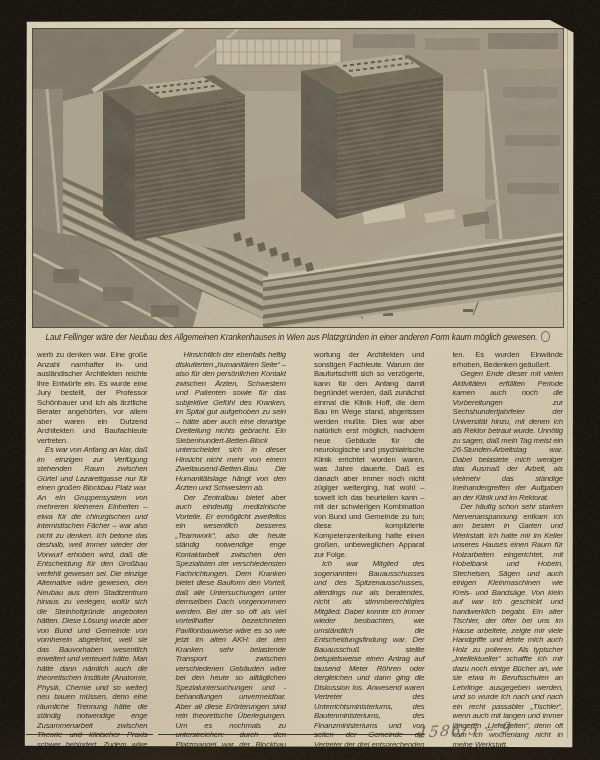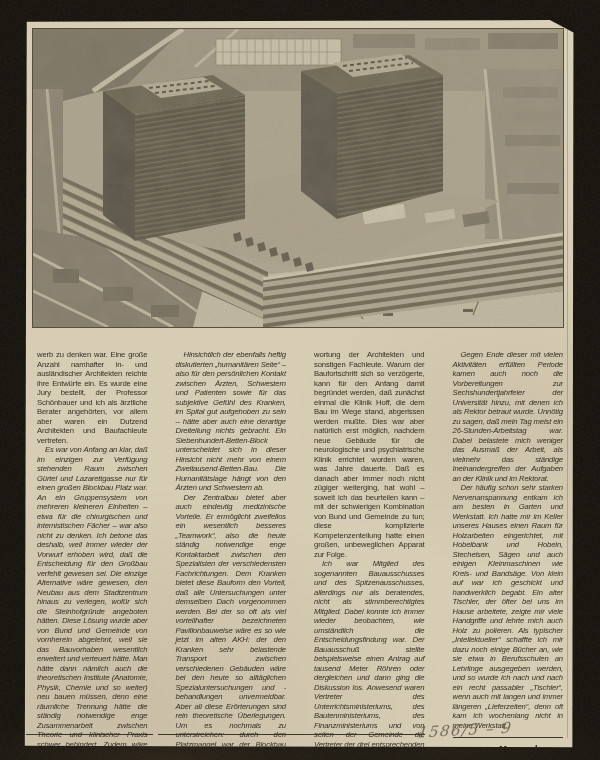--- a/index.html
+++ b/index.html
@@ -192,36 +192,40 @@
         <line x1="310" y1="37" x2="374" y2="29" stroke="#3e3a30" stroke-width="2" stroke-dasharray="4 3"></line>
         <line x1="316" y1="42" x2="380" y2="34" stroke="#3e3a30" stroke-width="2" stroke-dasharray="4 3"></line>
       </g>
 
       <rect width="530" height="298" filter="url(#fBlotch)" opacity="0.32"></rect>
       <rect width="530" height="298" filter="url(#fGrain)" opacity="0.42"></rect>
       <rect width="530" height="298" fill="#d7cdb4" opacity="0.16"></rect>
     </svg>
   </div>
 
+  <div class="caption">
+    <span>Laut Fellinger wäre der Neubau des Allgemeinen Krankenhauses in Wien aus Platzgründen in einer anderen Form kaum möglich gewesen.</span><span class="circle-mark"></span>
+  </div>
 
   <div class="columns">
     <div class="col">
       <p class="p">werb zu denken war. Eine große Anzahl namhafter in- und ausländischer Architekten reichte ihre Entwürfe ein. Es wurde eine Jury bestellt, der Professor Schönbauer und ich als ärztliche Berater angehörten, vor allem aber waren ein Dutzend Architekten und Baufachleute vertreten.</p>
       <p class="indent">Es war von Anfang an klar, daß im einzigen zur Verfügung stehenden Raum zwischen Gürtel und Lazarettgasse nur für einen großen Blockbau Platz war. An ein Gruppensystem von mehreren kleineren Einheiten – etwa für die chirurgischen und internistischen Fächer – war also nicht zu denken. Ich betone das deshalb, weil immer wieder der Vorwurf erhoben wird, daß die Entscheidung für den Großbau verfehlt gewesen sei. Die einzige Alternative wäre gewesen, den Neubau aus dem Stadtzentrum hinaus zu verlegen, wofür sich die Steinhofgründe angeboten hätten. Diese Lösung wurde aber von Bund und Gemeinde von vornherein abgelehnt, weil sie das Bauvorhaben wesentlich erweitert und verteuert hätte. Man hätte dann nämlich auch die theoretischen Institute (Anatomie, Physik, Chemie und so weiter) neu bauen müssen, denn eine räumliche Trennung hätte die ständig notwendige enge Zusammenarbeit zwischen Theorie und klinischer Praxis schwer behindert. Zudem wäre wohl der Bau einer neuen Schnellbahnlinie notwendig geworden.</p>
     </div>
     <div class="col">
       <p class="indent">Hinsichtlich der ebenfalls heftig diskutierten „humanitären Seite“ – also für den persönlichen Kontakt zwischen Ärzten, Schwestern und Patienten sowie für das subjektive Gefühl des Kranken, im Spital gut aufgehoben zu sein – hätte aber auch eine derartige Dreiteilung nichts gebracht. Ein Siebenhundert-Betten-Block unterscheidet sich in dieser Hinsicht nicht mehr von einem Zweitausend-Betten-Bau. Die Humanitätslage hängt von den Ärzten und Schwestern ab.</p>
       <p class="indent">Der Zentralbau bietet aber auch eindeutig medizinische Vorteile. Er ermöglicht zweifellos ein wesentlich besseres „Teamwork“, also die heute ständig notwendige enge Kontaktarbeit zwischen den Spezialisten der verschiedensten Fachrichtungen. Dem Kranken bietet diese Bauform den Vorteil, daß alle Untersuchungen unter demselben Dach vorgenommen werden. Bei der so oft als viel vorteilhafter bezeichneten Pavillonbauweise wäre es so wie jetzt im alten AKH: der den Kranken sehr belastende Transport zwischen verschiedenen Gebäuden wäre bei den heute so alltäglichen Spezialuntersuchungen und -behandlungen unvermeidbar. Aber all diese Erörterungen sind rein theoretische Überlegungen. Um es nochmals zu unterstreichen: durch den Platzmangel war der Blockbau unausweichlich vorgegeben.</p>
       <p class="indent">Was mit dem AKH-Neubau weiter geschah, lag nicht mehr in unseren Händen, sondern in der Verant-</p>
     </div>
     <div class="col">
       <p class="p">wortung der Architekten und sonstigen Fachleute. Warum der Baufortschritt sich so verzögerte, kann für den Anfang damit begründet werden, daß zunächst einmal die Klinik Hoff, die dem Bau im Wege stand, abgerissen werden mußte. Dies war aber natürlich erst möglich, nachdem neue Gebäude für die neurologische und psychiatrische Klinik errichtet worden waren, was Jahre dauerte. Daß es danach aber immer noch nicht zügiger weiterging, hat wohl – soweit ich das beurteilen kann – mit der schwierigen Kombination von Bund und Gemeinde zu tun; diese komplizierte Kompetenzenteilung hatte einen großen, unbeweglichen Apparat zur Folge.</p>
       <p class="indent">Ich war Mitglied des sogenannten Bauausschusses und des Spitzenausschusses, allerdings nur als beratendes, nicht als stimmberechtigtes Mitglied. Dabei konnte ich immer wieder beobachten, wie umständlich die Entscheidungsfindung war. Der Bauausschuß stellte beispielsweise einen Antrag auf tausend Meter Röhren oder dergleichen und dann ging die Diskussion los. Anwesend waren Vertreter des Unterrichtsministeriums, des Bautenministeriums, des Finanzministeriums und von seiten der Gemeinde die Vertreter der drei entsprechenden Sektionen. Ihre Argumentationen dauerten lange, und es gelang nur sehr selten, schon bei der ersten Zusammenkunft eine Einigung über Bestellungen zu erzie-</p>
     </div>
     <div class="col">
+      <p class="p">len. Es wurden Einwände erhoben, Bedenken geäußert.</p>
       <p class="indent">Gegen Ende dieser mit vielen Aktivitäten erfüllten Periode kamen auch noch die Vorbereitungen zur Sechshundertjahrfeier der Universität hinzu, mit denen ich als Rektor betraut wurde. Unnötig zu sagen, daß mein Tag meist ein 26-Stunden-Arbeitstag war. Dabei belastete mich weniger das Ausmaß der Arbeit, als vielmehr das ständige Ineinandergreifen der Aufgaben an der Klinik und im Rektorat.</p>
       <p class="indent gap">Der häufig schon sehr starken Nervenanspannung entkam ich am besten in Garten und Werkstatt. Ich hatte mir im Keller unseres Hauses einen Raum für Holzarbeiten eingerichtet, mit Hobelbank und Hobeln, Stecheisen, Sägen und auch einigen Kleinmaschinen wie Kreis- und Bandsäge. Von klein auf war ich geschickt und handwerklich begabt. Ein alter Tischler, der öfter bei uns im Hause arbeitete, zeigte mir viele Handgriffe und lehrte mich auch Holz zu polieren. Als typischer „Intellektueller“ schaffte ich mir dazu noch einige Bücher an, wie sie etwa in Berufsschulen an Lehrlinge ausgegeben werden, und so wurde ich nach und nach ein recht passabler „Tischler“, wenn auch mit langen und immer längeren „Lieferzeiten“, denn oft kam ich wochenlang nicht in meine Werkstatt.</p>
       <hr class="teaser-divider">
       <div class="teaser">
         <div><span class="bullet">●</span><span>Morgen lesen Sie:</span></div>
         <div>Ein Orden vom Dabei</div>
       </div>
     </div>
   </div>
 

